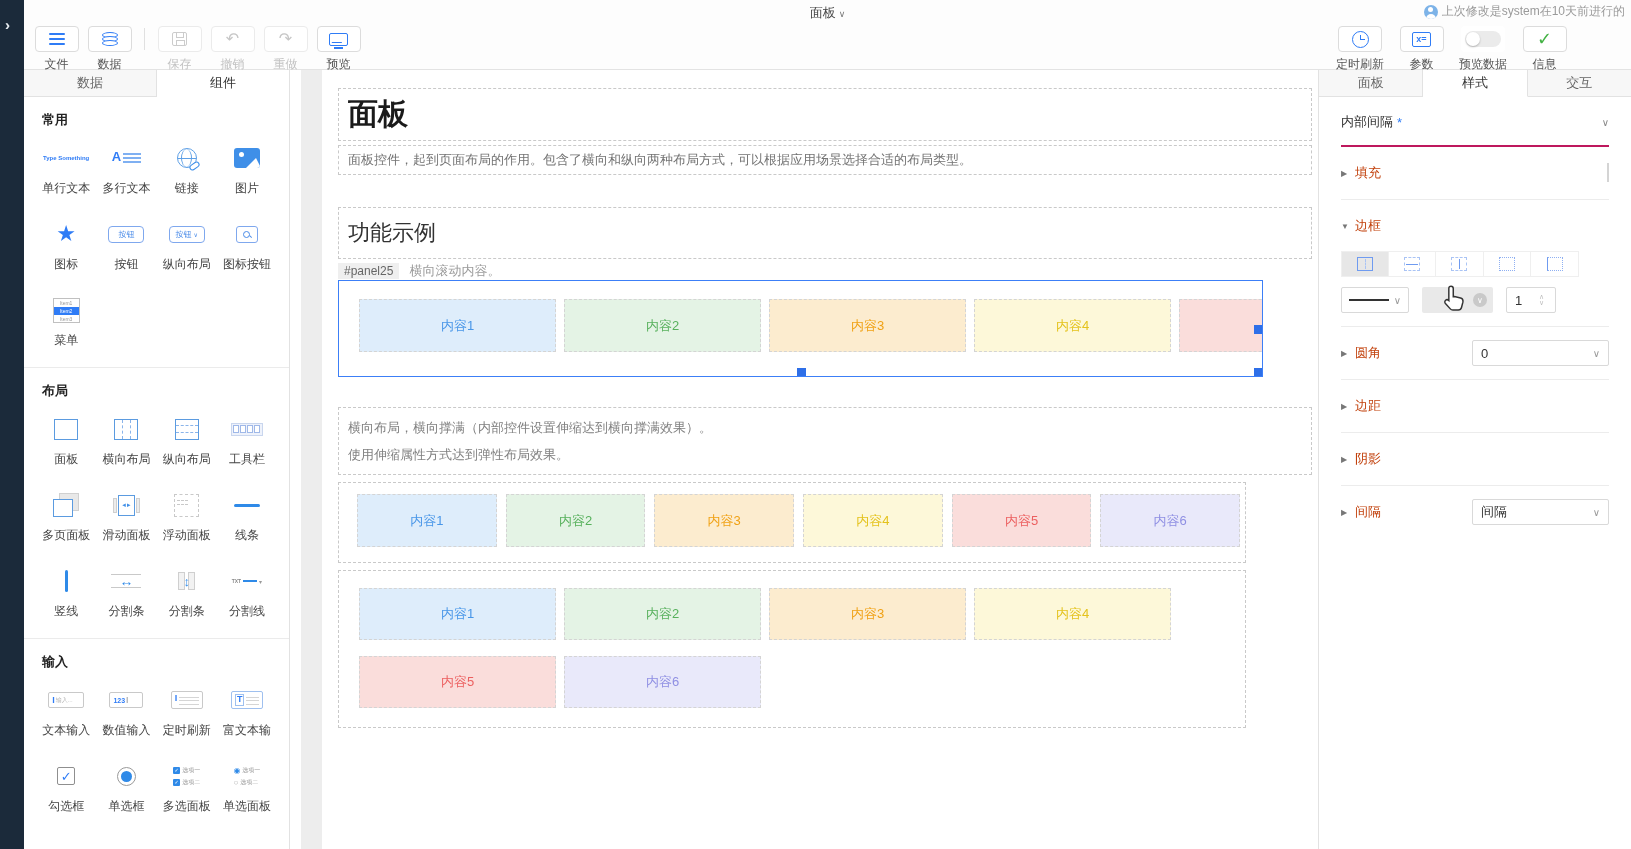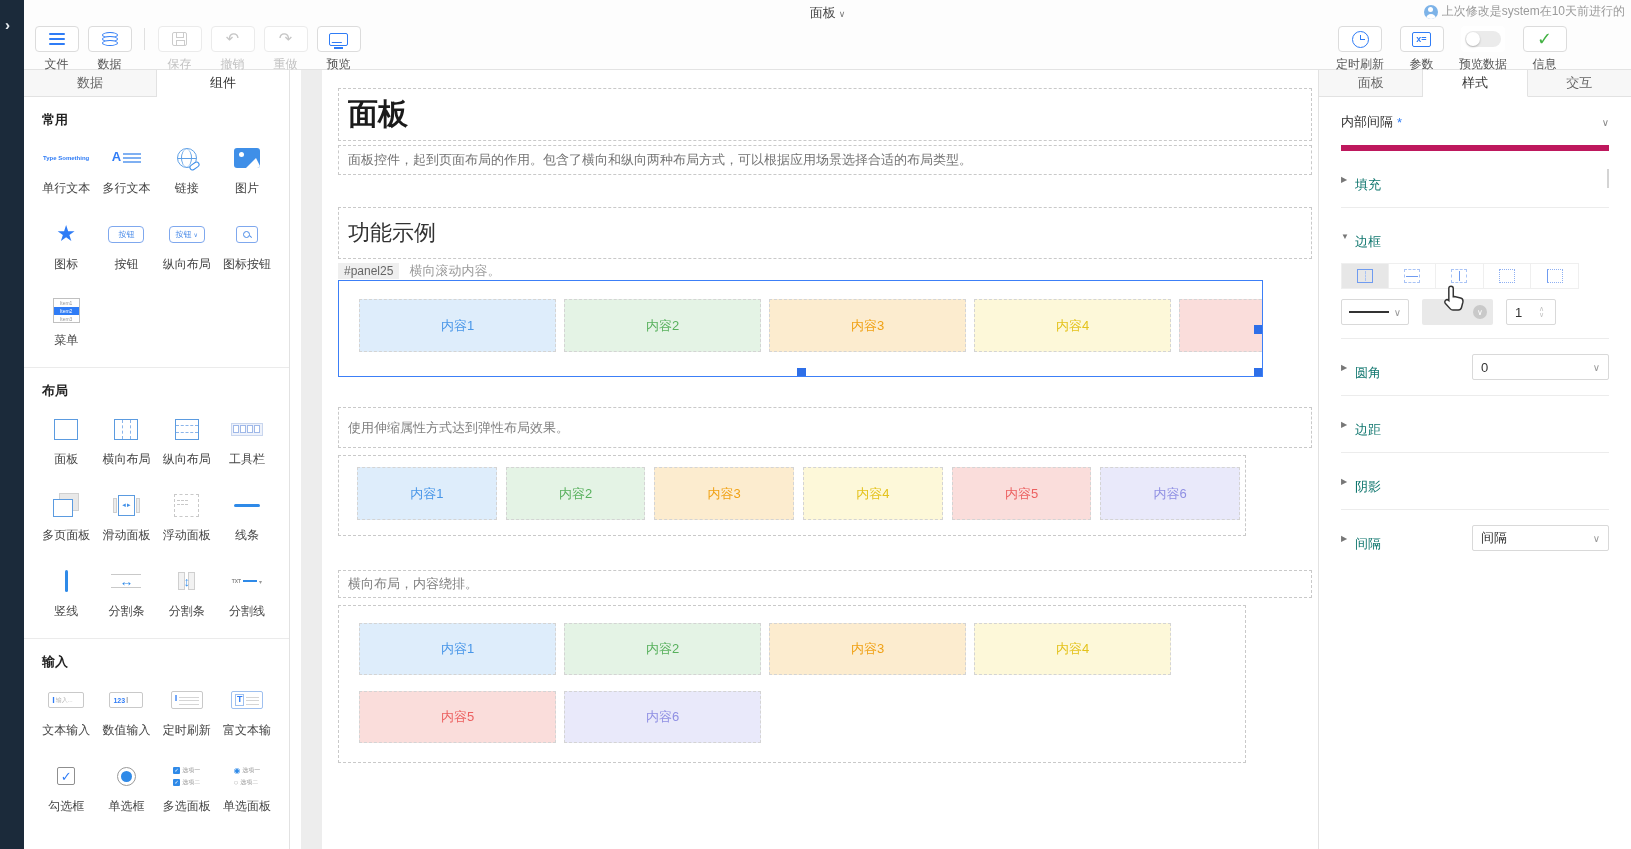--- a/index.html
+++ b/index.html
@@ -144,28 +144,28 @@
   .panel2 { margin-top:7px; width:908px; height:81px; padding:11px 5px 0 18px; }
   .panel2 .boxrow2 { display:flex; gap:9px; }
   .panel2 .cbox { width:auto; flex:1; }
   .blk-para2 { margin-top:34px; padding:4px 9px; font-size:13px; color:#808080; }
   .panel3 { margin-top:7px; width:908px; height:158px; padding:17px 0 0 20px; }
   .panel3 .boxwrap { display:flex; flex-wrap:wrap; gap:16px 8px; width:870px; }
   .panel3 .cbox { height:52px; }
   
   .rsb { position:absolute; left:1318px; top:70px; width:313px; height:779px; background:#fff; border-left:1px solid #e2e2e2; overflow:hidden; }
   .rs-body { padding:0 22px; }
-  .rs-head { display:flex; align-items:center; padding:16px 0 14px 0; border-bottom:6px solid #be185d; }
+  .rs-head { display:flex; align-items:center; padding:16px 0 14px 0; border-bottom:2px solid #be185d; }
   .rs-head .lbl { font-size:13px; color:#333; }
   .rs-head .req { color:#2f7cf6; margin-left:4px; font-size:13px; }
   .rs-head .cd { margin-left:auto; color:#888; font-size:10px; }
   .rs-group { border-bottom:1px solid #ececec; padding:13px 0; }
   .rs-row { display:flex; align-items:center; min-height:26px; cursor:pointer; }
   .caret { font-size:8px; color:#777; width:14px; }
-  .rs-lbl { font-size:13px; color:#0f766e;margin-top:12px; }
+  .rs-lbl { font-size:13px; color:#c2410c; }
   .rs-ctl { margin-left:auto; }
   .fill-box { width:137px; height:24px; border:1px solid #d4d4d4; background:linear-gradient(to top right,#fff 49%,#ccc 49.6%,#ccc 50.4%,#fff 51%); }
   .seg-row { display:flex; margin-top:12px; }
   .seg { width:47.6px; height:26px; display:flex; align-items:center; justify-content:center; border:1px solid #efefef; border-left:none; cursor:pointer; background:#fff; }
   .seg:first-child { border-left:1px solid #efefef; }
   .seg.on { background:#e7e7e7; }
   .bi { width:16px; height:14px; position:relative; }
   .bi-all { border:1.3px solid #6f9bf0; }
   .bi-all::before { content:''; position:absolute; left:50%; top:1px; bottom:1px; border-left:1px dashed #aac4f5; }
   .bi-h { border:1.3px dashed #aac4f5; }
@@ -578,33 +578,33 @@
           <div class="cbox" style="background: rgb(228, 243, 229); color: rgb(87, 176, 92);">内容2</div>
           <div class="cbox" style="background: rgb(252, 236, 207); color: rgb(240, 161, 20);">内容3</div>
           <div class="cbox" style="background: rgb(253, 248, 217); color: rgb(228, 194, 27);">内容4</div>
           <div class="cbox" style="background: rgb(250, 221, 219); color: rgb(236, 95, 95);">内容5</div>
         </div>
       <div class="handle" style="right:-1px; top:44px;"></div>
       <div class="handle" style="left:458px; bottom:-1px;"></div>
       <div class="handle" style="right:-1px; bottom:-1px;"></div>
     </div>
     <div class="blk-para dashed">
+      <div>横向布局，横向撑满（内部控件设置伸缩达到横向撑满效果）。</div>
       <div>使用伸缩属性方式达到弹性布局效果。</div>
     </div>
     <div class="panel2 dashed">
       <div class="boxrow2">
           <div class="cbox" style="background: rgb(222, 237, 251); color: rgb(72, 150, 232);">内容1</div>
           <div class="cbox" style="background: rgb(228, 243, 229); color: rgb(87, 176, 92);">内容2</div>
           <div class="cbox" style="background: rgb(252, 236, 207); color: rgb(240, 161, 20);">内容3</div>
           <div class="cbox" style="background: rgb(253, 248, 217); color: rgb(228, 194, 27);">内容4</div>
           <div class="cbox" style="background: rgb(250, 221, 219); color: rgb(236, 95, 95);">内容5</div>
           <div class="cbox" style="background: rgb(233, 233, 250); color: rgb(143, 143, 227);">内容6</div>
         </div>
     </div>
-    <div class="blk-para2 dashed">横向布局，内容绕排。</div>
     <div class="panel3 dashed">
       <div class="boxwrap">
           <div class="cbox" style="background: rgb(222, 237, 251); color: rgb(72, 150, 232);">内容1</div>
           <div class="cbox" style="background: rgb(228, 243, 229); color: rgb(87, 176, 92);">内容2</div>
           <div class="cbox" style="background: rgb(252, 236, 207); color: rgb(240, 161, 20);">内容3</div>
           <div class="cbox" style="background: rgb(253, 248, 217); color: rgb(228, 194, 27);">内容4</div>
           <div class="cbox" style="background: rgb(250, 221, 219); color: rgb(236, 95, 95);">内容5</div>
           <div class="cbox" style="background: rgb(233, 233, 250); color: rgb(143, 143, 227);">内容6</div>
         </div>
     </div>

